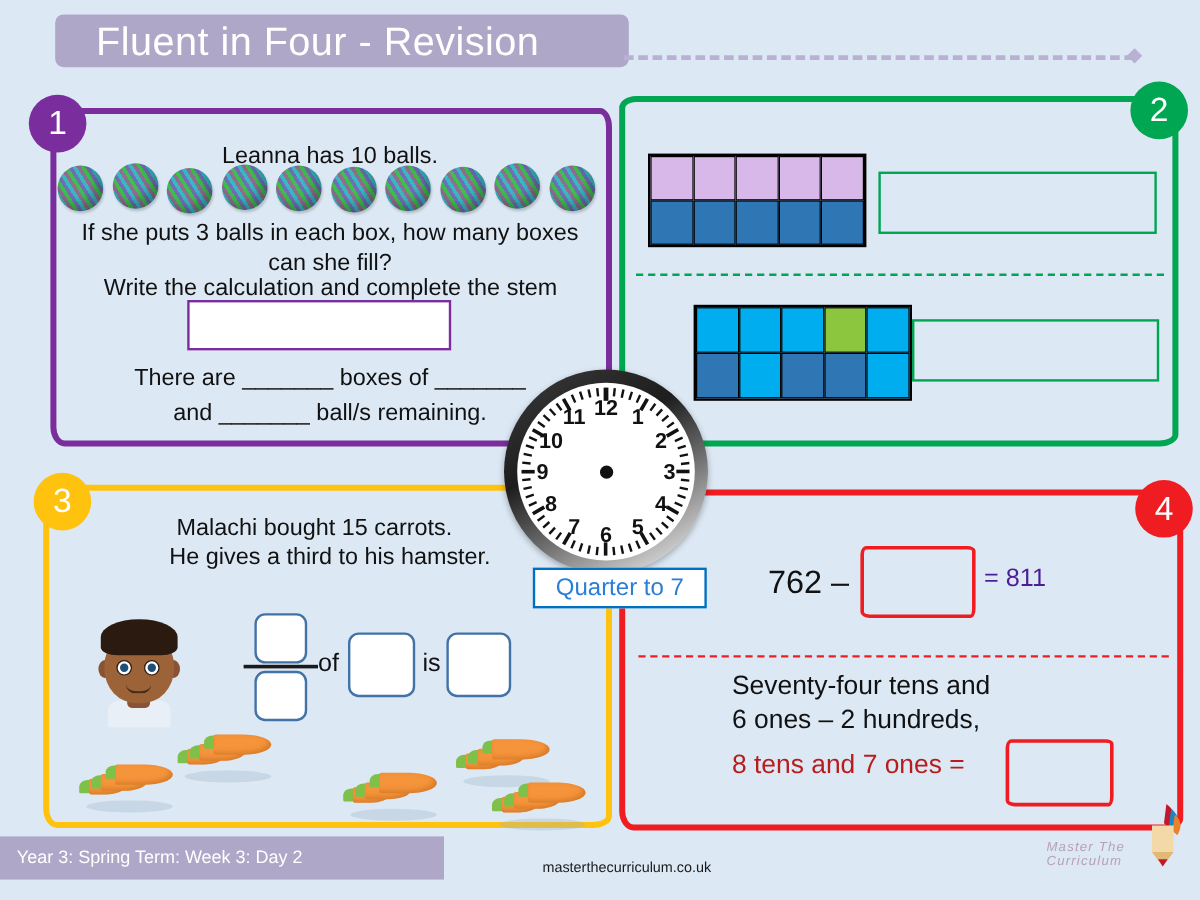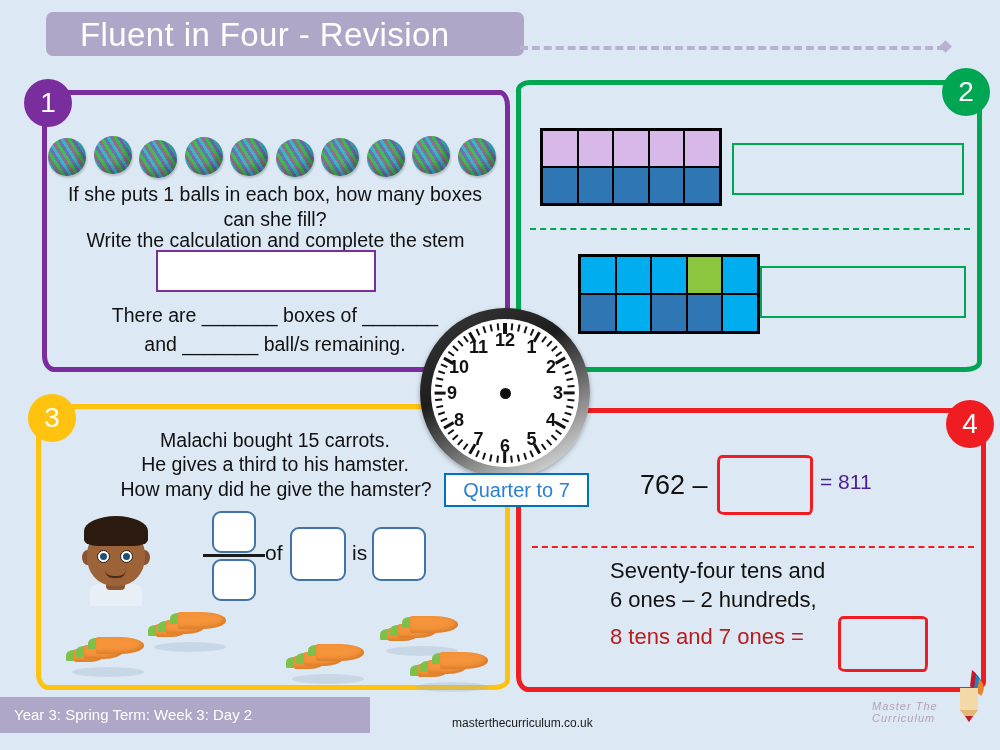--- a/index.html
+++ b/index.html
@@ -132,21 +132,21 @@
   }
   .hub { position: absolute; left: 50%; top: 50%; width: 11px; height: 11px;
          margin: -5.5px 0 0 -5.5px; border-radius: 50%; background: #111; }
   .clock-label {
     position: absolute; left: 444px; top: 473px; width: 145px; height: 34px;
     border: 2px solid #0070c0; background: #fff; color: #2a7fd4;
     font-size: 20px; line-height: 31px; text-align: center; z-index: 10;
   }
 
   
-  .q3-l1 { left: 60px; top: 428px; width: 430px; }
+  .q3-l1 { left: 47px; top: 428px; width: 430px; }
   .q3-l2 { left: 60px; top: 452px; width: 430px; }
   .q3-l3 { left: 56px; top: 477px; width: 440px; }
 
   .rbox { position: absolute; background: #fff; border: 2px solid #4372a6; border-radius: 9px; }
   .frac-num { left: 212px; top: 511px; width: 44px; height: 42px; }
   .frac-den { left: 212px; top: 559px; width: 44px; height: 42px; }
   .frac-bar { position: absolute; left: 203px; top: 554px; width: 62px; height: 2.5px; background: #1a1a1a; }
   .lbl-of { position: absolute; left: 265px; top: 541px; font-size: 21px; color: #111; }
   .box-of { left: 290px; top: 527px; width: 56px; height: 54px; }
   .lbl-is { position: absolute; left: 352px; top: 541px; font-size: 21px; color: #111; }
@@ -222,33 +222,34 @@
   <div class="title-bar"></div>
   <div class="title-text">Fluent in Four - Revision</div>
   <div class="title-dash"></div>
   <div class="title-dash-dot"></div>
 
   <div class="panel p1">
     <div class="frame"></div>
   </div>
   <div class="badge badge-1">1</div>
 
+  <div class="qtext q1-line1">Leanna has 10 balls.</div>
   <div class="balls" id="balls">
       <div class="ball" style="left: 0px; top: 12px;"></div>
       <div class="ball" style="left: 45.5px; top: 10px;"></div>
       <div class="ball" style="left: 91px; top: 14px;"></div>
       <div class="ball" style="left: 136.5px; top: 11px;"></div>
       <div class="ball" style="left: 182px; top: 12px;"></div>
       <div class="ball" style="left: 227.5px; top: 13px;"></div>
       <div class="ball" style="left: 273px; top: 12px;"></div>
       <div class="ball" style="left: 318.5px; top: 13px;"></div>
       <div class="ball" style="left: 364px; top: 10px;"></div>
       <div class="ball" style="left: 409.5px; top: 12px;"></div>
     </div>
-  <div class="qtext q1-line2">If she puts 1 balls in each box, how many boxes can she fill?</div>
+  <div class="qtext q1-line2">If she puts 3 balls in each box, how many boxes can she fill?</div>
   <div class="qtext q1-line3">Write the calculation and complete the stem sentence.</div>
   <div class="q1-box"></div>
   <div class="qtext q1-stem1">There are _______ boxes of _______</div>
   <div class="qtext q1-stem2">and  _______ ball/s remaining.</div>
 
   <div class="panel p2">
     <div class="frame"></div>
   </div>
   <div class="badge badge-2">2</div>
 
@@ -279,21 +280,20 @@
       <div class="cell" style="background: rgb(0, 173, 239);"></div>
     </div>
   <div class="ansbox ab2"></div>
 
   <div class="panel p3">
     <div class="frame"></div>
   </div>
   <div class="badge badge-3">3</div>
   <div class="qtext q3-l1">Malachi bought 15 carrots.</div>
   <div class="qtext q3-l2">He gives a third to his hamster.</div>
-  <div class="qtext q3-l3">How many did he give the hamster?</div>
 
   <div class="boy">
     <div class="boy-shirt"></div>
     <div class="boy-neck"></div>
     <div class="boy-ear-l"></div>
     <div class="boy-ear-r"></div>
     <div class="boy-head"></div>
     <div class="boy-hair"></div>
     <div class="eye l"></div>
     <div class="eye r"></div>

